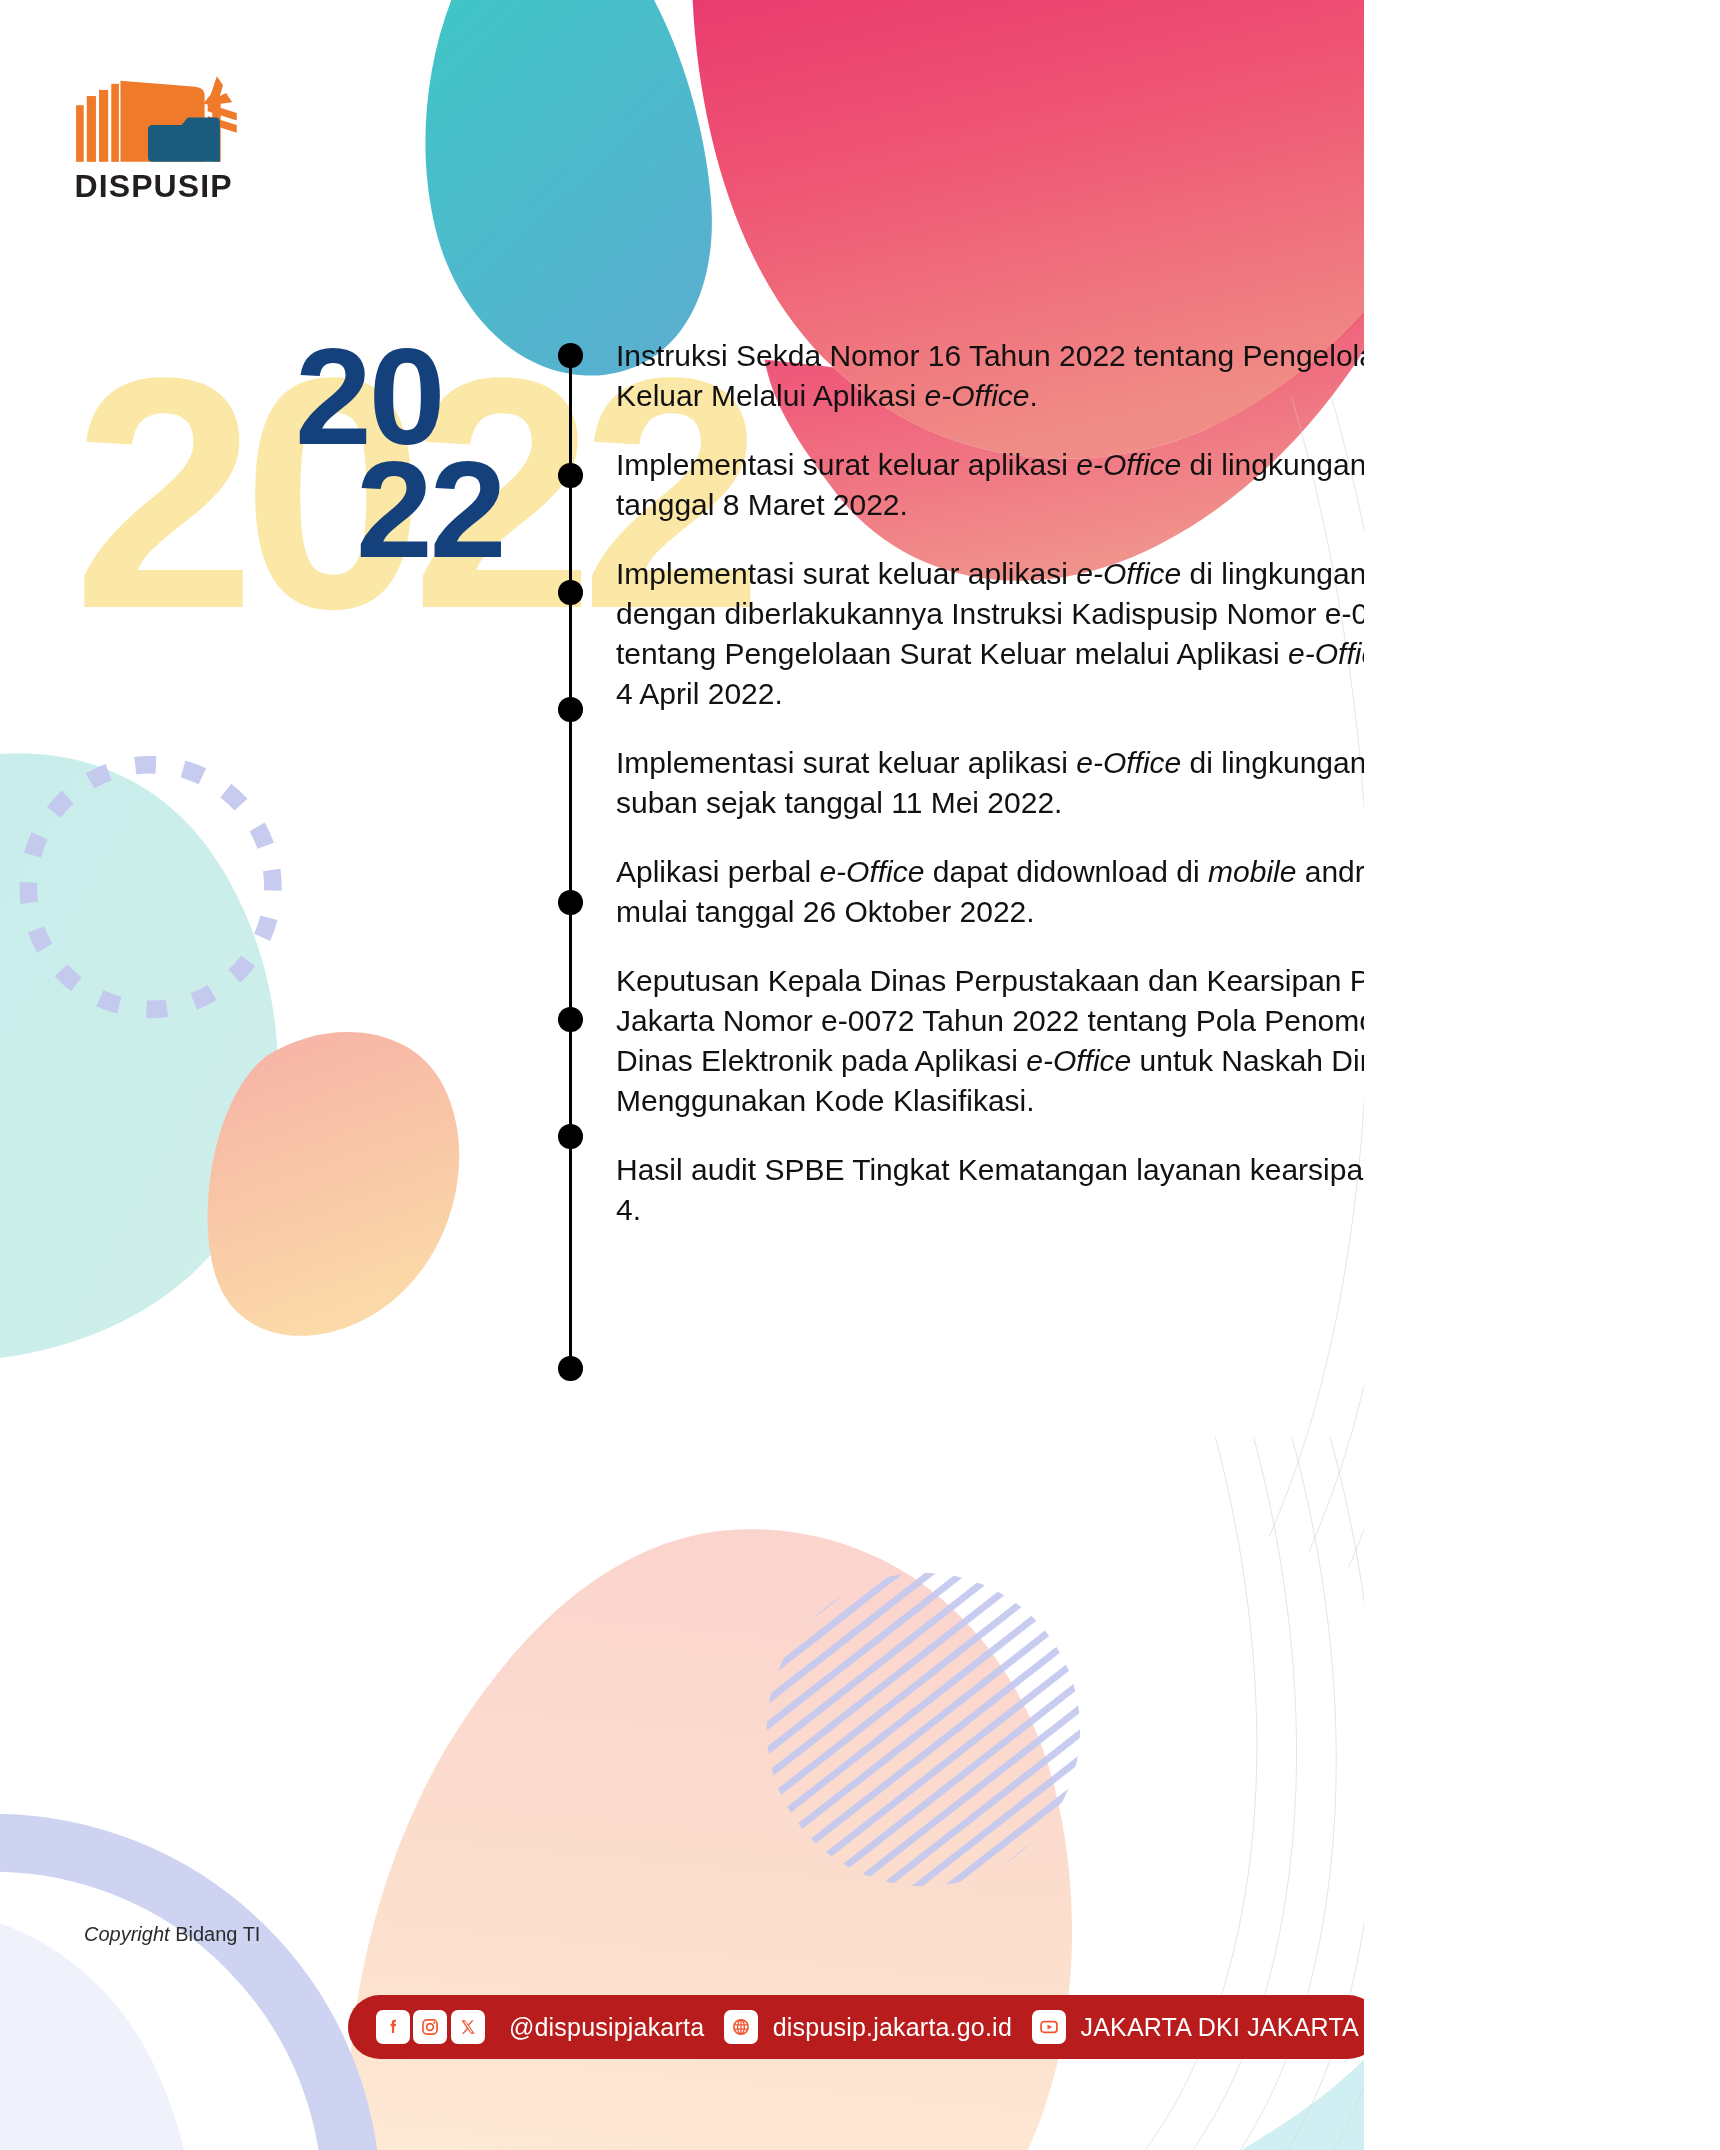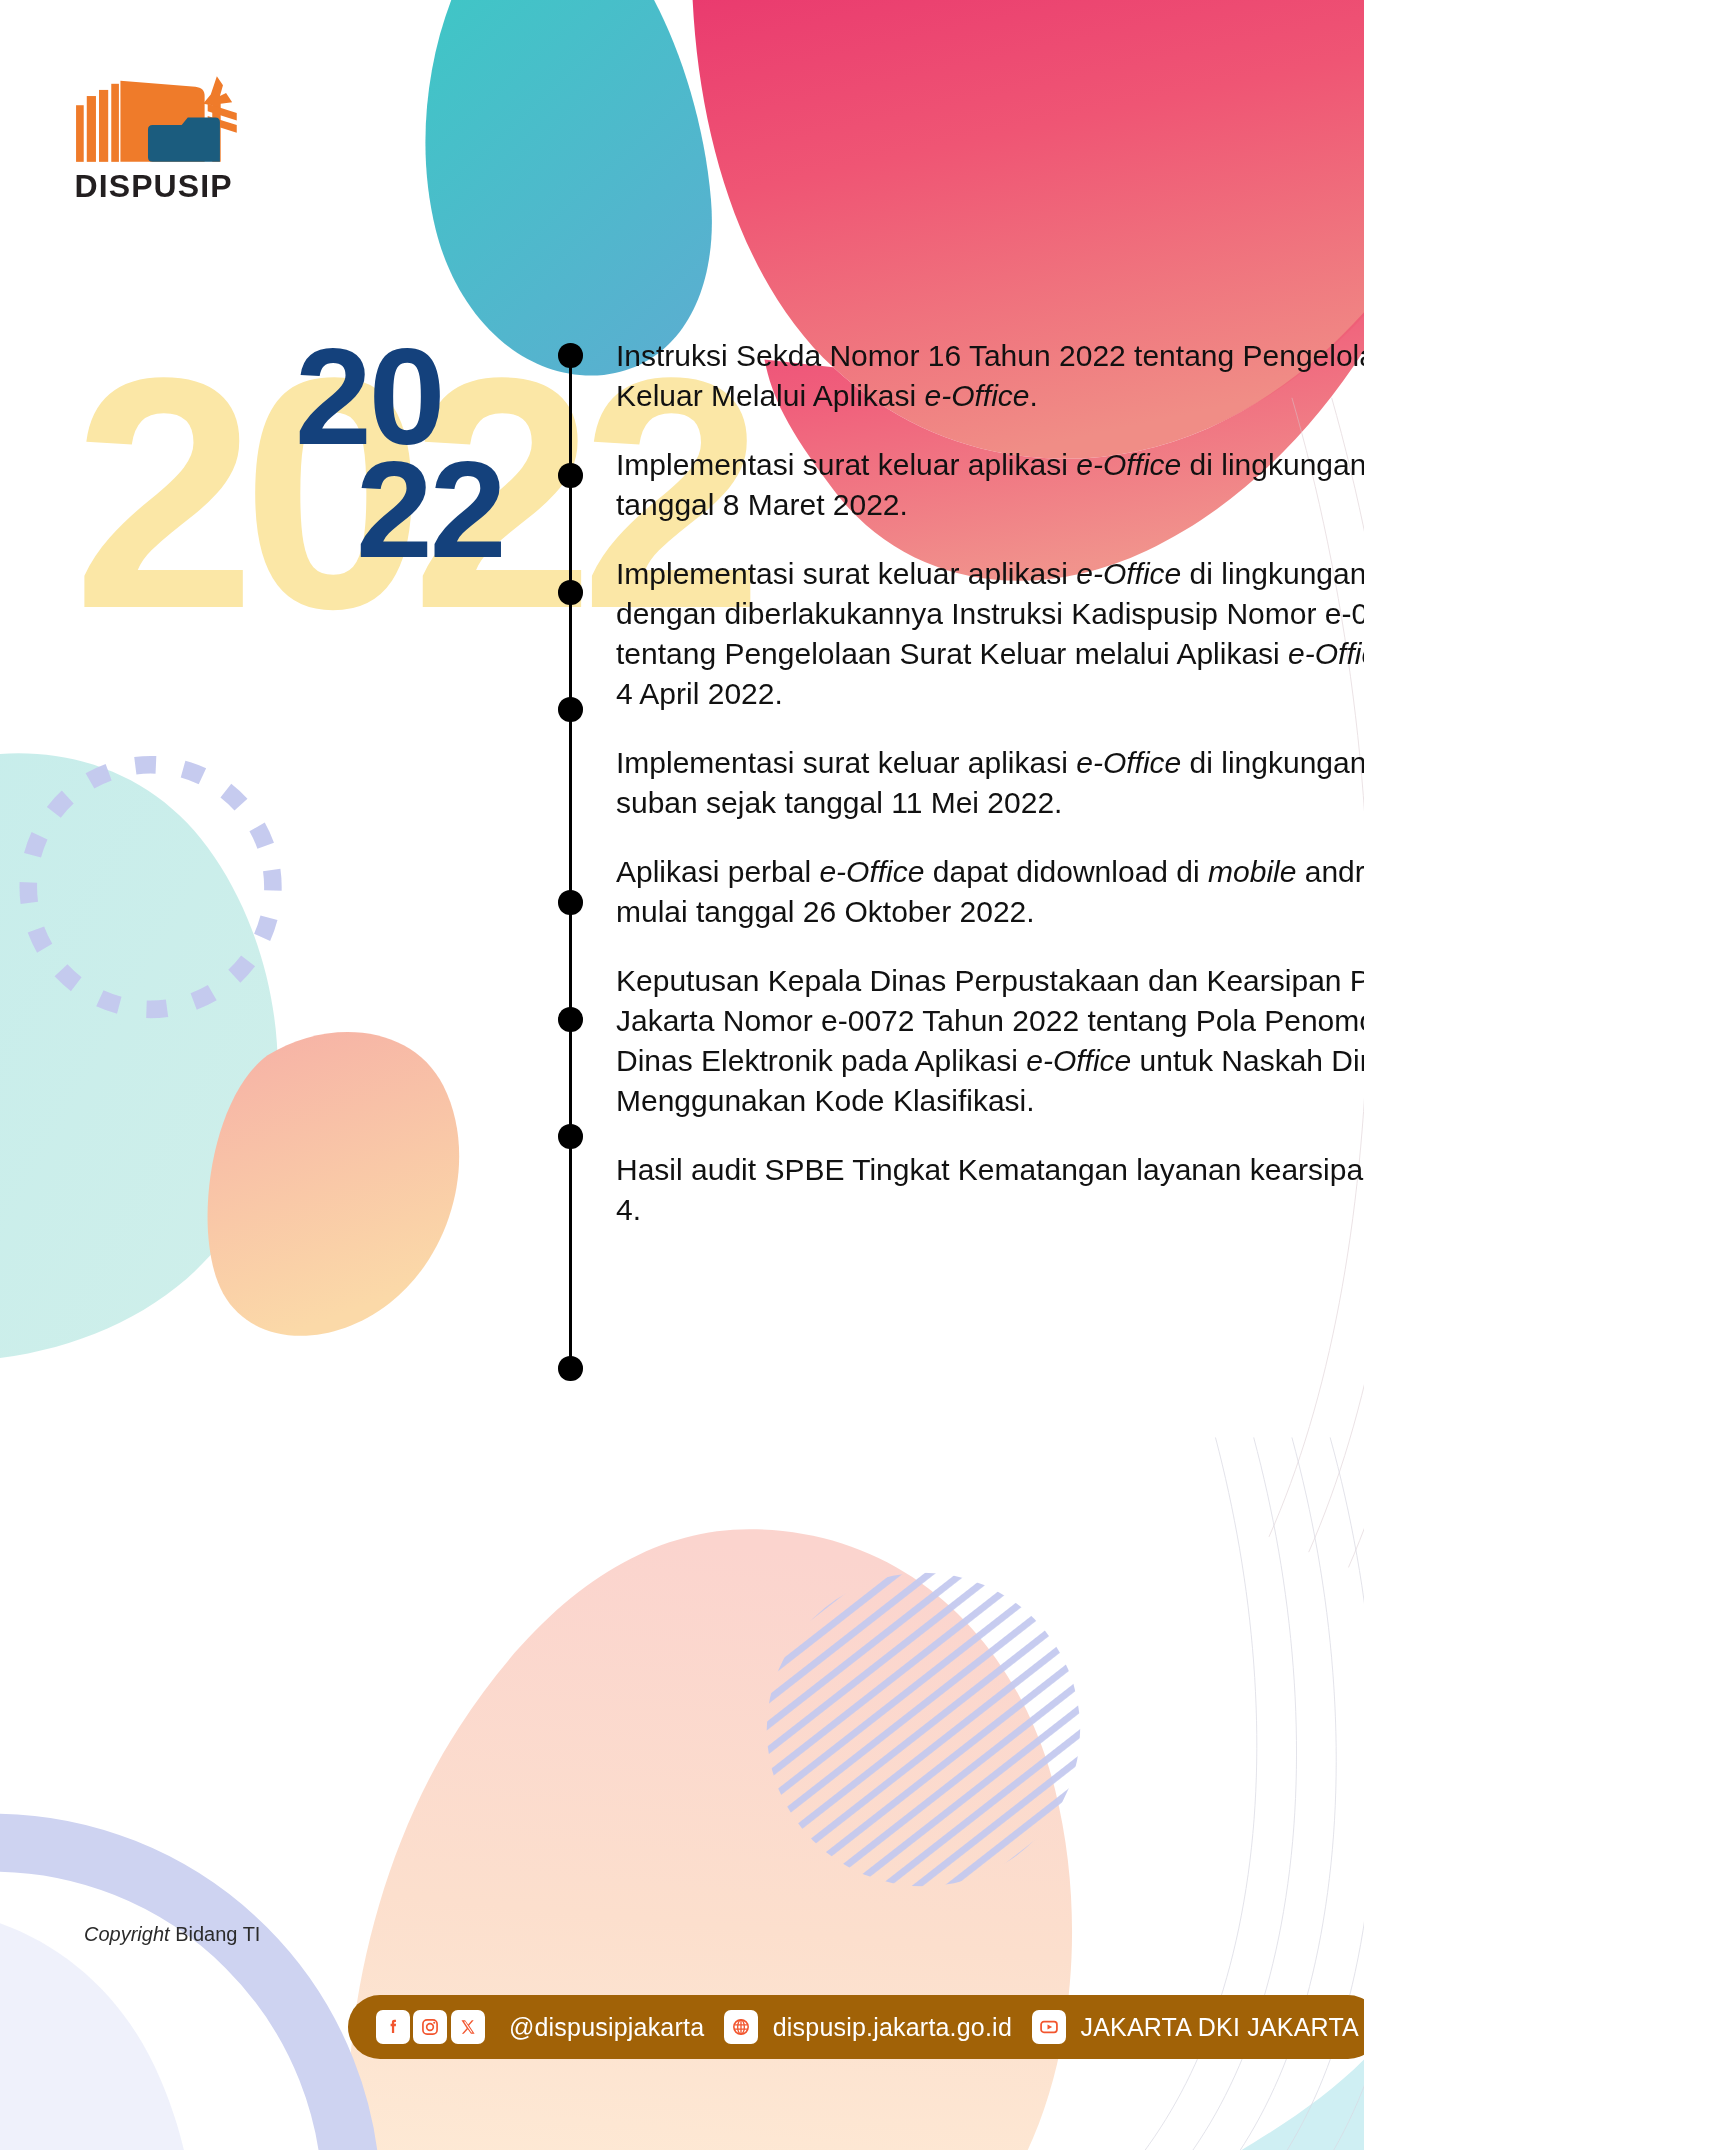--- a/index.html
+++ b/index.html
@@ -39,21 +39,21 @@
             font-size:30px;line-height:40px;color:#111;font-weight:400;}
   .bullet p i{}
 
   
   .copyright{position:absolute;left:84px;top:1923px;font-size:20px;color:#2b2b2b;
              font-family:Liberation Sans, sans-serif;}
   .copyright .ital{font-style:italic;}
 
   
   .footer{position:absolute;left:348px;top:1995px;width:1032px;height:64px;
-          background:#a16207;border-radius:32px;display:flex;align-items:center;
+          background:#b91c1c;border-radius:32px;display:flex;align-items:center;
           padding:0 27.5px;box-sizing:border-box;gap:0px;}
   .fic{width:34px;height:34px;border-radius:6.9px;background:#fff;display:flex;
        align-items:center;justify-content:center;margin-right:3.8px;flex:0 0 auto;}
   .fic svg{display:block;}
   .ftxt{color:#fff;font-size:25px;font-family:"Liberation Sans",sans-serif;
         white-space:nowrap;letter-spacing:0.2px;}
   .sp{width:20px;flex:0 0 auto;}
   .sp-s{width:10.7px;flex:0 0 auto;}
 </style>
 </head>

